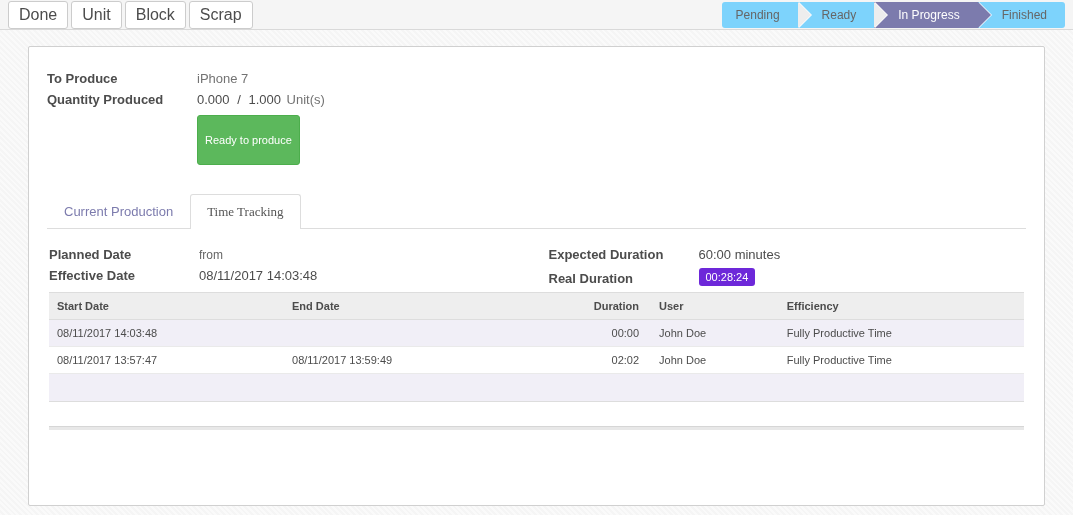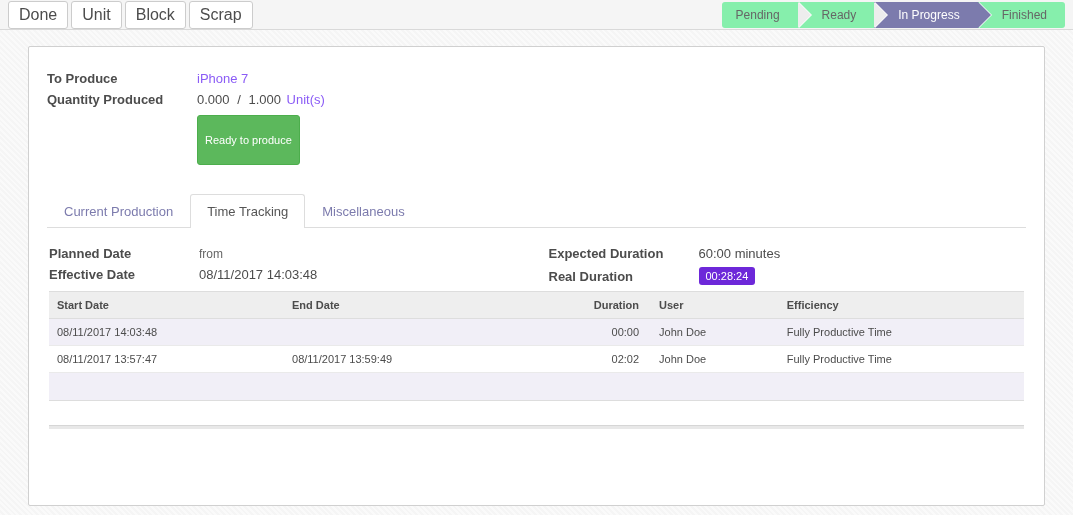--- a/index.html
+++ b/index.html
@@ -32,21 +32,21 @@
     margin-right: 3px;
     border-radius: 3px;
     cursor: pointer;
   }
   .status-steps { display: flex; align-items: center; height: 26px; }
   .status-steps .step {
     position: relative;
     padding: 0 18px 0 24px;
     line-height: 26px;
     height: 26px;
-    background: #86efac;
+    background: #7dd3fc;
     color: #666;
     font-size: 12px;
     cursor: pointer;
   }
   .status-steps .step:first-child { padding-left: 14px; border-radius: 3px 0 0 3px; }
   .status-steps .step::after {
     content: "";
     position: absolute;
     right: -13px;
     top: 0;
@@ -80,21 +80,21 @@
     border: 1px solid #d0d0d0;
     border-radius: 2px;
     width: 100%;
     min-height: 460px;
     padding: 24px 18px 0 18px;
   }
 
   .field-row { display: flex; align-items: flex-start; margin-bottom: 6px; }
   .field-label { width: 150px; font-weight: bold; color: #4c4c4c; }
   .field-value { flex: 1; color: #4c4c4c; }
-  .field-value a { color: #8b5cf6; text-decoration: none; }
+  .field-value a { color: #737373; text-decoration: none; }
   .qty-line .slash { padding: 0 4px; }
   .unit-link { color: #7c7bad; margin-left: 2px; }
 
   .badge-green {
     display: inline-block;
     background: #5cb85c;
     border: 1px solid #4cae4c;
     color: #fff;
     font-size: 11px;
     padding: 18px 7px;
@@ -115,27 +115,28 @@
     border: 1px solid transparent;
     border-bottom: none;
     position: relative;
     top: 1px;
   }
   .tabs .tab.active {
     color: #555;
     background: #fff;
     border-color: #ddd #ddd #fff #ddd;
     border-radius: 3px 3px 0 0;
+    font-family: Liberation Serif, serif;
   }
 
   .tab-body { padding: 18px 2px 6px 2px; }
   .two-col { display: flex; gap: 24px; }
   .two-col .col { flex: 1; }
 
-  .subfield-row { display: flex; align-items: center; margin-bottom: 6px; }
+  .subfield-row { display: flex; align-items: flex-end; margin-bottom: 6px; }
   .subfield-label { width: 150px; font-weight: bold; color: #4c4c4c; }
   .subfield-value { flex: 1; color: #4c4c4c; }
   .small-muted { color: #666; font-size: 12px; }
 
   .timer-chip {
     display: inline-block;
     background: #6d28d9;
     color: #fff;
     font-size: 11px;
     padding: 3px 7px;
@@ -211,21 +212,20 @@
         <a href="#" class="unit-link">Unit(s)</a>
         <div>
           <span class="badge-green">Ready to produce</span>
         </div>
       </div>
     </div>
 
     <div class="tabs" id="tabs">
         <div class="tab">Current Production</div>
         <div class="tab active">Time Tracking</div>
-        <div class="tab">Miscellaneous</div>
       </div>
 
     <div class="tab-body">
       <div class="two-col">
         <div class="col">
           <div class="subfield-row">
             <div class="subfield-label">Planned Date</div>
             <div class="subfield-value small-muted">from</div>
           </div>
           <div class="subfield-row">

